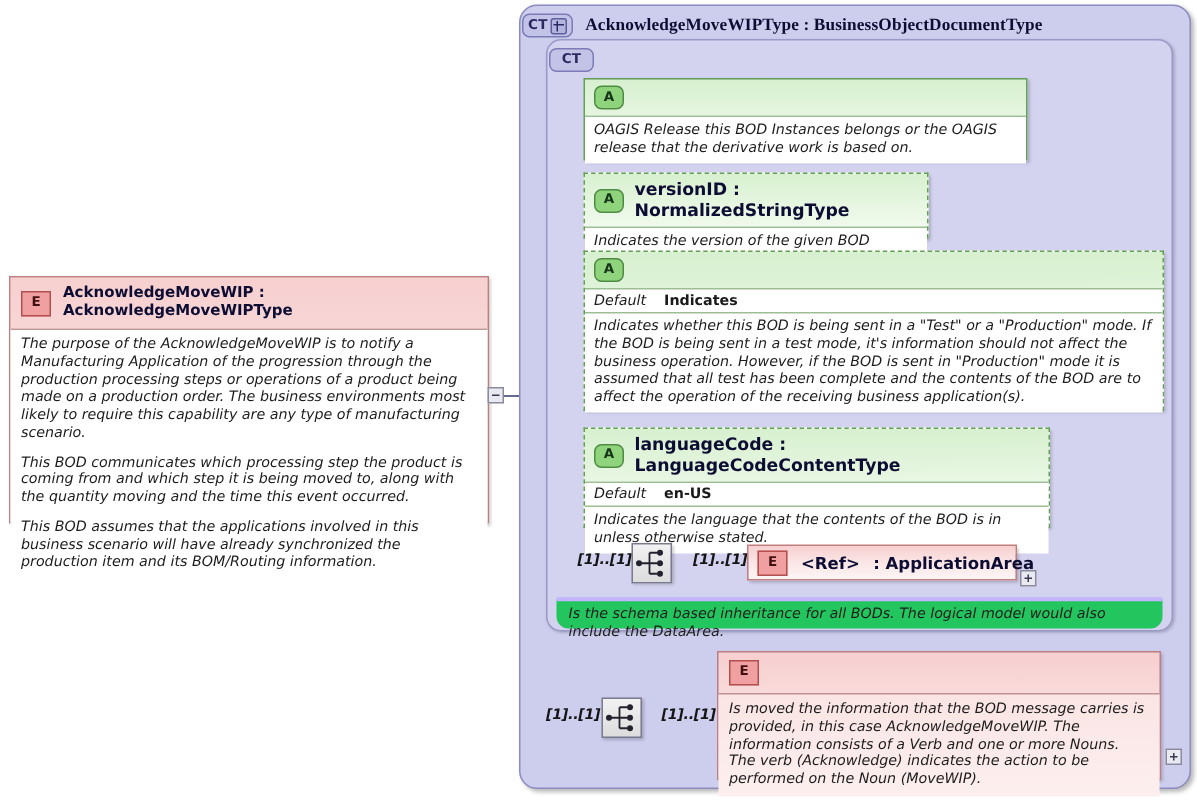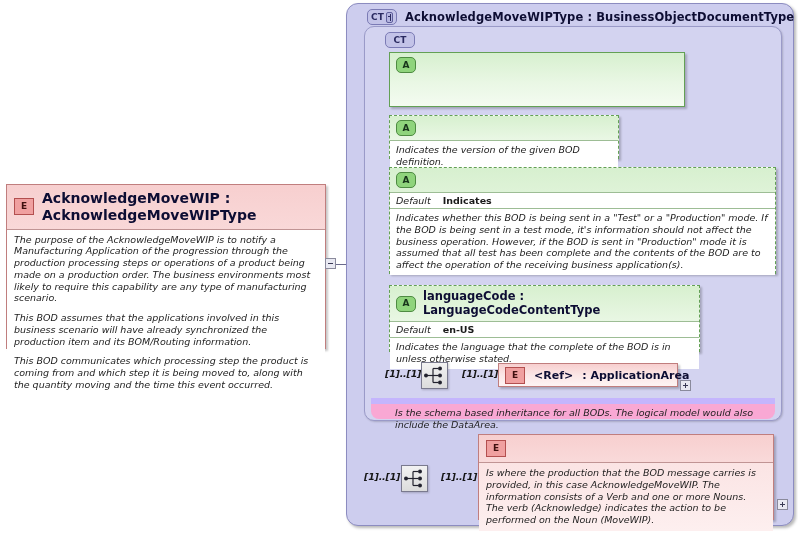--- a/index.html
+++ b/index.html
@@ -45,27 +45,27 @@
     border: 1px solid #9a9ac8;
     border-radius: 10px;
     box-shadow: 1px 1px 2px rgba(0,0,0,0.18);
   }
 
   
   .ct-title {
     display: flex;
     align-items: center;
     gap: 8px;
-    padding: 5px 8px 0 20px;
+    padding: 5px 8px 0 1px;
     font-size: 11.5px;
     font-weight: bold;
     color: #0d0d33;
     letter-spacing: 0.1px;
   }
-  .ct-title .label { white-space: nowrap; }
+  .ct-title .label { white-space: nowrap; font-family: Liberation Serif, serif; }
 
   
   .badge-ct {
     display: inline-flex;
     align-items: center;
     justify-content: center;
     height: 14px;
     min-width: 22px;
     padding: 0 3px;
     border: 1px solid #7b7bb5;
@@ -164,21 +164,21 @@
     border: 1px solid #c07e7e;
     box-shadow: 1.5px 1.5px 2px rgba(0,0,0,0.22);
   }
   .el-head {
     display: flex;
     align-items: center;
     gap: 8px;
     padding: 5px 7px 5px 7px;
   }
   .el-head .name {
-    font-size: 14px;
+    font-size: 10px;
     font-weight: bold;
     color: #0d0d33;
     line-height: 1.2;
   }
   .badge-e {
     flex: 0 0 auto;
     display: inline-flex;
     align-items: center;
     justify-content: center;
     width: 18px; height: 15px;
@@ -251,23 +251,23 @@
   .pm-box.plus::after {
     content: "";
     position: absolute;
     top: 2px; bottom: 2px; left: 4px;
     width: 1px;
     background: #3a3a55;
   }
 
   
   .ct-annot {
-    background: #f9a8d4;
-    border-top: 6px solid #c4b5fd;
-    padding: 3px 8px 4px 24px;
+    background: #22c55e;
+    border-top: 3px solid #c4b5fd;
+    padding: 3px 8px 4px 8px;
   }
 </style>
 </head>
 <body>
 
 <div id="canvas">
 
   <svg id="wires" viewBox="0 0 798 536" width="798" height="536">
     <g stroke="#6a6a8c" stroke-width="1" fill="none" shape-rendering="crispEdges">
 
@@ -296,22 +296,22 @@
   </svg>
 
   <div class="abs el-box" style="left:6px; top:184px; width:320px; height:165px;">
     <div class="el-head">
       <span class="badge-e">E</span>
       <span class="name">AcknowledgeMoveWIP : AcknowledgeMoveWIPType</span>
     </div>
     <div class="el-body">
       <div class="doc">
         <p>The purpose of the AcknowledgeMoveWIP is to notify a Manufacturing Application of the progression through the production processing steps or operations of a product being made on a production order. The business environments most likely to require this capability are any type of manufacturing scenario.</p>
+        <p>This BOD communicates which processing step the product is coming from and which step it is being moved to, along with the quantity moving and the time this event occurred.</p>
         <p>This BOD assumes that the applications involved in this business scenario will have already synchronized the production item and its BOM/Routing information.</p>
-        <p>This BOD communicates which processing step the product is coming from and which step it is being moved to, along with the quantity moving and the time this event occurred.</p>
       </div>
     </div>
   </div>
 
   <div class="abs pm-box" style="left:325px; top:258px;"></div>
 
   <div class="abs ct-outer" style="left:346px; top:3px; width:448px; height:523px;">
     <div class="ct-title">
       <span class="badge-ct">
         <span>CT</span>
@@ -330,25 +330,29 @@
   </div>
 
   <div class="abs ct-annot" style="left:371px; top:398px; width:404px; height:21px; border-radius:0 0 8px 8px;">
     <div class="doc">Is the schema based inheritance for all BODs. The logical model would also include the DataArea.</div>
   </div>
 
   <div class="abs attr-box" style="left:389px; top:52px; width:296px; height:55px;">
     <div class="attr-head">
       <span class="badge-a">A</span>
     </div>
+    <div class="attr-body">
+      <div class="doc">OAGIS Release this BOD Instances belongs or the OAGIS release that the derivative work is based on.</div>
+    </div>
   </div>
 
   <div class="abs attr-box optional" style="left:389px; top:115px; width:230px; height:44px;">
     <div class="attr-head">
       <span class="badge-a">A</span>
+      <span class="name">versionID : NormalizedStringType</span>
     </div>
     <div class="attr-body">
       <div class="doc">Indicates the version of the given BOD definition.</div>
     </div>
   </div>
 
   <div class="abs attr-box optional" style="left:389px; top:167px; width:387px; height:107px;">
     <div class="attr-head">
       <span class="badge-a">A</span>
     </div>
@@ -364,21 +368,21 @@
   <div class="abs attr-box optional" style="left:389px; top:285px; width:311px; height:67px;">
     <div class="attr-head">
       <span class="badge-a">A</span>
       <span class="name">languageCode : LanguageCodeContentType</span>
     </div>
     <div class="attr-default">
       <span class="dlabel">Default</span>
       <span class="dvalue">en-US</span>
     </div>
     <div class="attr-body">
-      <div class="doc">Indicates the language that the complete of the BOD is in unless otherwise stated.</div>
+      <div class="doc">Indicates the language that the contents of the BOD is in unless otherwise stated.</div>
     </div>
   </div>
 
   <div class="abs card" style="left:385px; top:368px;">[1]..[1]</div>
 
   <div class="abs seq-icon" style="left:421px; top:362px; width:27px; height:27px;">
     <svg width="25" height="25" viewBox="0 0 25 25">
       <g stroke="#22222e" stroke-width="1.2" fill="none">
         <line x1="3" y1="12.5" x2="11" y2="12.5"></line>
         <line x1="11" y1="5.5" x2="11" y2="19.5"></line>
@@ -424,18 +428,18 @@
     </svg>
   </div>
 
   <div class="abs card" style="left:441px; top:471px;">[1]..[1]</div>
 
   <div class="abs el-box" style="left:478px; top:434px; width:296px; height:86px;">
     <div class="el-head">
       <span class="badge-e">E</span>
     </div>
     <div class="el-body tinted">
-      <div class="doc">Is where the production that the BOD message carries is provided, in this case AcknowledgeMoveWIP. The information consists of a Verb and one or more Nouns. The verb (Acknowledge) indicates the action to be performed on the Noun (MoveWIP).</div>
+      <div class="doc">Is moved the information that the BOD message carries is provided, in this case AcknowledgeMoveWIP. The information consists of a Verb and one or more Nouns. The verb (Acknowledge) indicates the action to be performed on the Noun (MoveWIP).</div>
     </div>
   </div>
   <div class="abs pm-box plus" style="left:777px; top:477px;"></div>
 
 </div>
 
 </body></html>

